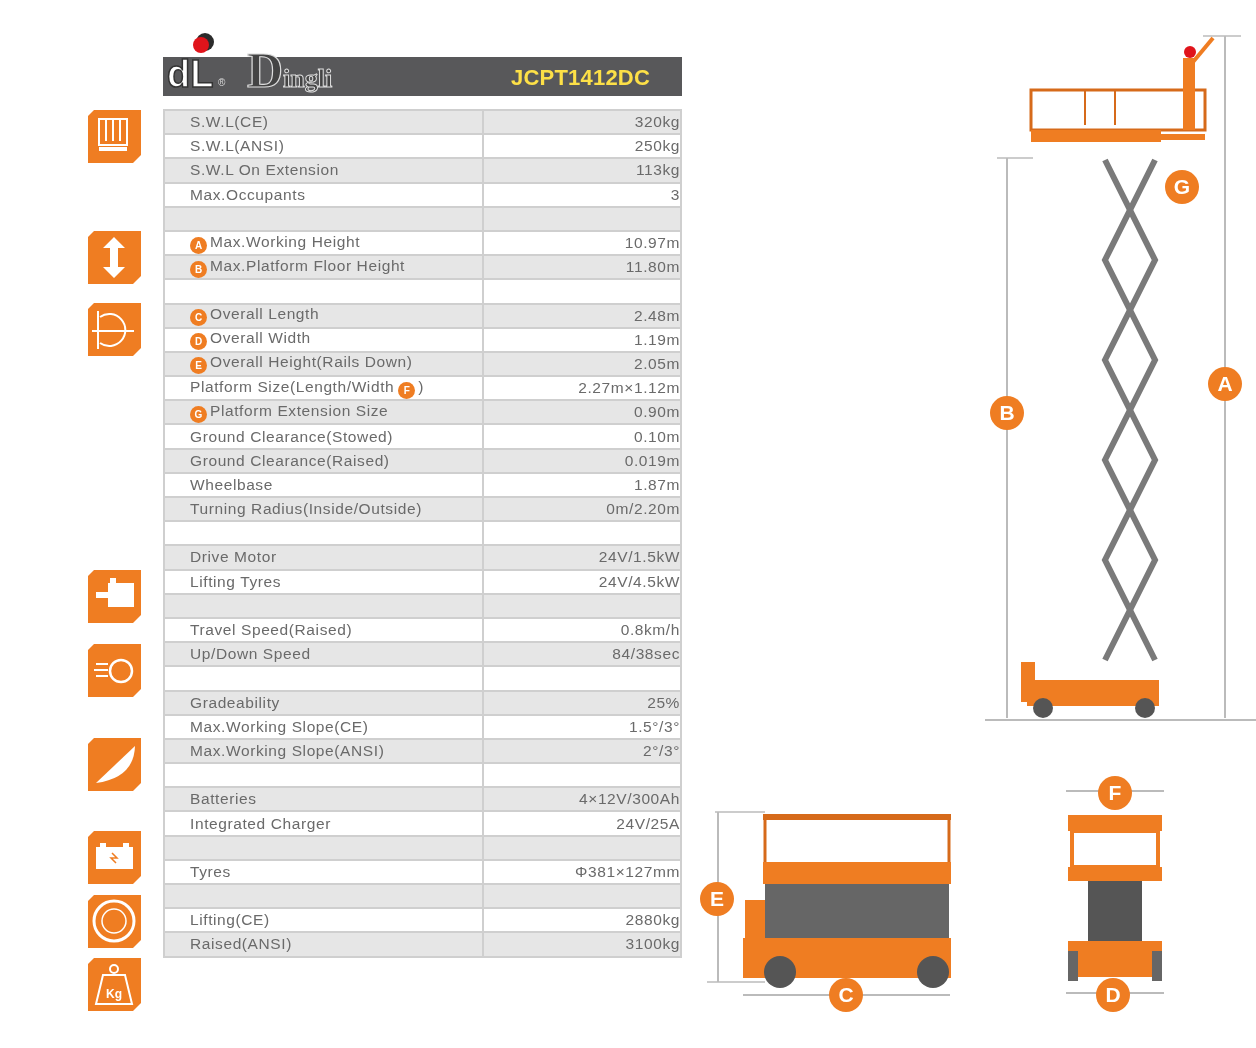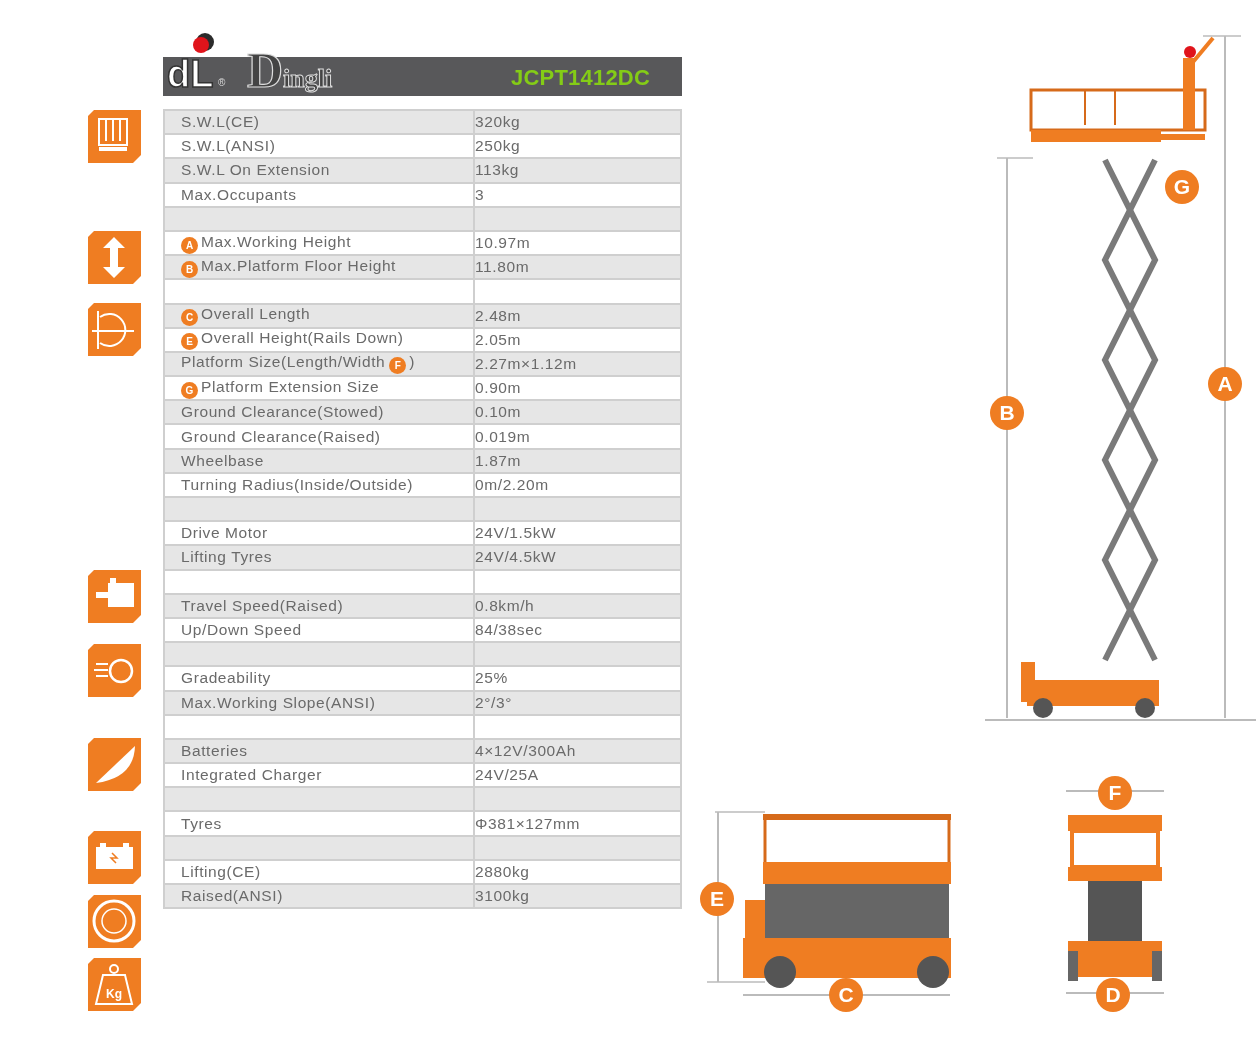--- a/index.html
+++ b/index.html
@@ -1,25 +1,25 @@
 <!DOCTYPE html>
 <html><head>
 <meta charset="utf-8">
 <style>
   html,body{margin:0;padding:0;background:#ffffff;}
   body{width:1256px;height:1048px;position:relative;overflow:hidden;font-family:"Liberation Sans",sans-serif;}
   .header{position:absolute;left:163px;top:57px;width:519px;height:39px;background:#58585a;}
   .logo{position:absolute;left:163px;top:30px;width:200px;height:66px;}
-  .model{position:absolute;right:32px;top:8px;color:#84cc16;font-weight:bold;font-size:22px;letter-spacing:0.2px;}
+  .model{position:absolute;right:32px;top:8px;color:#fde047;font-weight:bold;font-size:22px;letter-spacing:0.2px;}
   table.spec{position:absolute;left:163px;top:109px;width:519px;border-collapse:collapse;}
   table.spec td{height:22.2px;padding:0;border:2px solid #cfcfcf;font-size:15.5px;color:#6a6a6a;letter-spacing:0.6px;white-space:nowrap;}
   table.spec tr:nth-child(odd) td{background:#e6e6e6;}
   table.spec tr:nth-child(even) td{background:#ffffff;}
-  table.spec td.lbl{width:292px;padding-left:16px;}
-  table.spec td.val{text-align:left;}
+  table.spec td.lbl{width:292px;padding-left:25px;}
+  table.spec td.val{text-align:right;}
   .badge{display:inline-block;width:17px;height:17px;border-radius:50%;background:#ef7d22;color:#fff;font-size:10px;font-weight:bold;text-align:center;line-height:17px;vertical-align:-2px;margin-right:3px;letter-spacing:0;}
   .icon{position:absolute;left:88px;width:53px;height:53px;}
   .circ{position:absolute;width:34px;height:34px;border-radius:50%;background:#ef7d22;color:#fff;font-weight:bold;font-size:21px;text-align:center;line-height:34px;}
 </style>
 </head>
 <body>
 
 <div class="header">
   <span class="model">JCPT1412DC</span>
 </div>
@@ -65,20 +65,24 @@
       </tr>
       <tr>
         <td class="lbl"><span></span></td>
         <td class="val"></td>
       </tr>
       <tr>
         <td class="lbl"><span class="badge">C</span><span>Overall Length</span></td>
         <td class="val">2.48m</td>
       </tr>
       <tr>
+        <td class="lbl"><span class="badge">D</span><span>Overall Width</span></td>
+        <td class="val">1.19m</td>
+      </tr>
+      <tr>
         <td class="lbl"><span class="badge">E</span><span>Overall Height(Rails Down)</span></td>
         <td class="val">2.05m</td>
       </tr>
       <tr>
         <td class="lbl"><span>Platform Size(Length/Width</span><span class="badge" style="margin-left: 4px;">F</span><span>)</span></td>
         <td class="val">2.27m×1.12m</td>
       </tr>
       <tr>
         <td class="lbl"><span class="badge">G</span><span>Platform Extension Size</span></td>
         <td class="val">0.90m</td>
@@ -123,20 +127,24 @@
         <td class="lbl"><span>Up/Down Speed</span></td>
         <td class="val">84/38sec</td>
       </tr>
       <tr>
         <td class="lbl"><span></span></td>
         <td class="val"></td>
       </tr>
       <tr>
         <td class="lbl"><span>Gradeability</span></td>
         <td class="val">25%</td>
+      </tr>
+      <tr>
+        <td class="lbl"><span>Max.Working Slope(CE)</span></td>
+        <td class="val">1.5°/3°</td>
       </tr>
       <tr>
         <td class="lbl"><span>Max.Working Slope(ANSI)</span></td>
         <td class="val">2°/3°</td>
       </tr>
       <tr>
         <td class="lbl"><span></span></td>
         <td class="val"></td>
       </tr>
       <tr>

